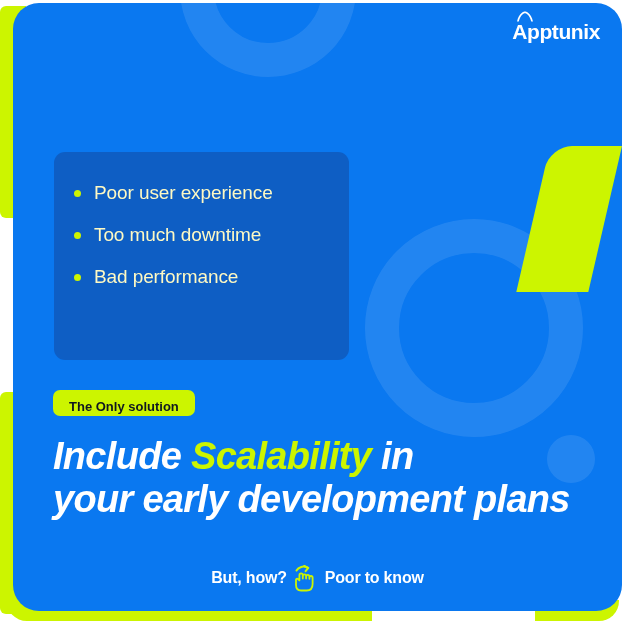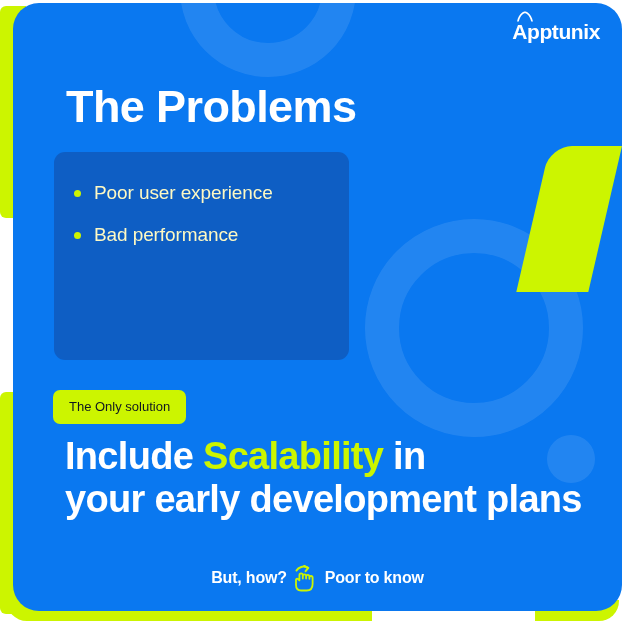--- a/index.html
+++ b/index.html
@@ -82,29 +82,29 @@
   .bullet-dot {
     width:7px; height:7px; border-radius:50%; background:var(--lime);
     margin-right:13px; flex:0 0 auto;
   }
   .bullet-label { color:#fef9c3; font-size:19px; letter-spacing:-0.1px; }
 
   
   .badge {
     position:absolute; left:40px; top:387px;
     background:var(--lime); color:#101820;
-    border-radius:7px; padding:9px 16px 10px 16px;
-    font-size:13px; font-weight:400;
+    border-radius:7px; padding:9px 16px 2px 16px;
+    font-size:13px; font-weight:700;
   }
 
   
   .sub {
-    position:absolute; left:52px; top:432px; width:530px;
+    position:absolute; left:40px; top:432px; width:530px;
     color:#ffffff; font-size:38px; font-weight:bold;
-    line-height:1.12; letter-spacing:-0.7px;
+    line-height:1.12; letter-spacing:-0.7px;font-style:italic;
   }
   .sub .hl { color:var(--lime); }
 
   
   .footer {
     position:absolute; left:0; right:0; top:560px;
     display:flex; justify-content:center; align-items:center;
     color:#ffffff; font-size:16px; font-weight:bold;
   }
   .footer .but { letter-spacing:-0.2px; }
@@ -133,26 +133,29 @@
 
     <div class="logo">
       <div class="logo-mark">
         <svg width="18" height="11" viewBox="0 0 18 11" aria-hidden="true">
           <path d="M1 10.5 C 3 1.5, 8 0.5, 9 0.5 C 10 0.5, 15 1.5, 17 10.5 L 15.2 10.5 C 13.4 3.4, 10 2.3, 9 2.3 C 8 2.3, 4.6 3.4, 2.8 10.5 Z" fill="#ffffff"></path>
         </svg>
       </div>
       <div class="logo-text">Apptunix</div>
     </div>
 
-    <div class="headline">The Problems</div>
 
     <div class="bullets">
       <div class="bullet-row">
         <span class="bullet-dot"></span>
         <span class="bullet-label">Poor user experience</span>
+      </div>
+      <div class="bullet-row">
+        <span class="bullet-dot"></span>
+        <span class="bullet-label">Too much downtime</span>
       </div>
       <div class="bullet-row">
         <span class="bullet-dot"></span>
         <span class="bullet-label">Bad performance</span>
       </div>
     </div>
 
     <div class="badge">The Only solution</div>
 
     <div class="sub">

